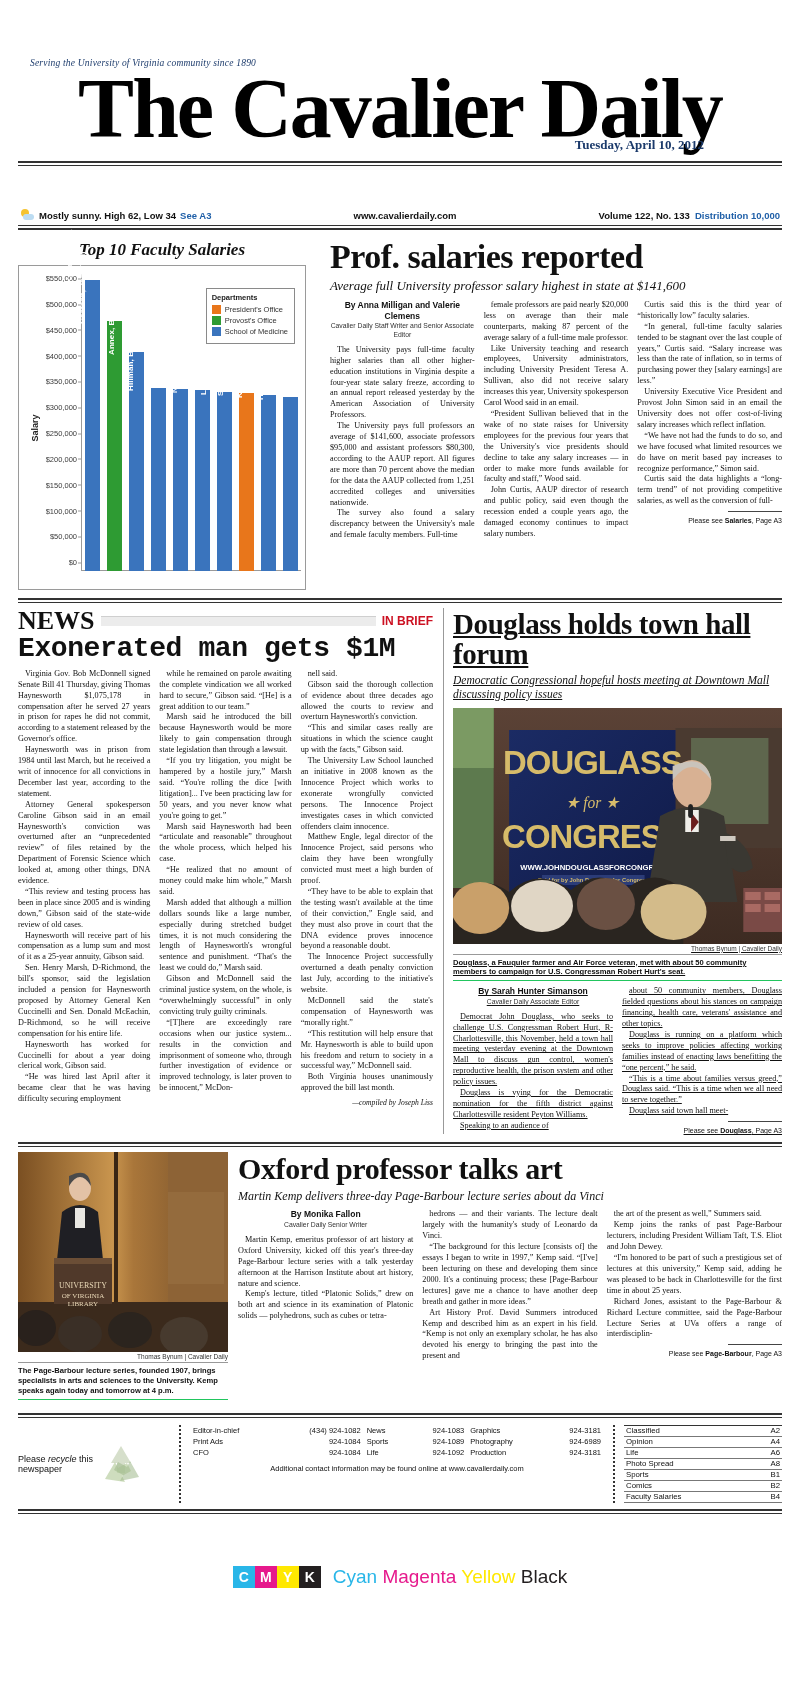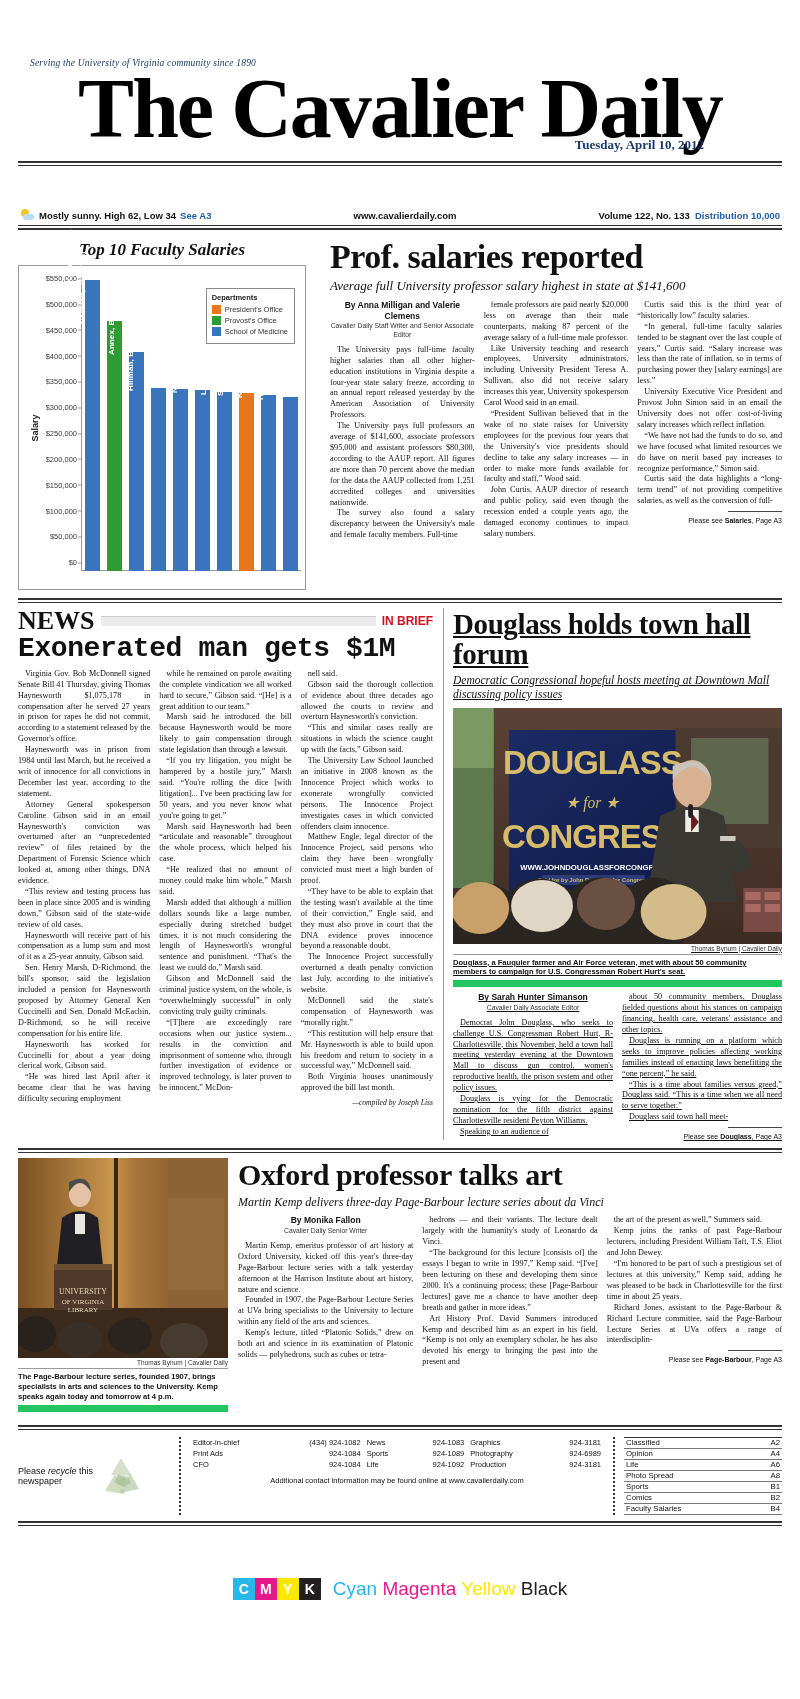--- a/index.html
+++ b/index.html
@@ -60,21 +60,21 @@
   .secthead .nm{font-family:"Liberation Serif",serif;font-weight:bold;font-size:26px;line-height:1;}
   .secthead .bar2{flex:1;height:9px;background:#ececec;border-top:1px solid #cfcfcf;}
   .inbrief{font-family:"Liberation Sans",sans-serif;font-weight:bold;font-size:12px;color:#cc1122;}
   .hl-sec{font-family:Liberation Mono, monospace;font-weight:bold;font-size:28px;line-height:1.02;margin:1px 0 5px 0;letter-spacing:-.4px;}
   .hl-sec2{font-family:"Liberation Serif",serif;font-weight:bold;font-size:29px;line-height:1.03;margin:2px 0 4px 0;letter-spacing:-.4px;}
   .deck2{font-family:"Liberation Serif",serif;font-style:italic;font-size:11.5px;line-height:1.2;margin:0 0 6px 0;}
   .compiled{font-family:"Liberation Serif",serif;font-style:italic;font-size:7.6px;text-align:right;margin-top:4px;}
 
   .photo{position:relative;width:100%;height:236px;overflow:hidden;background:#2a2b40;}
   .credit{font-family:"Liberation Sans",sans-serif;font-size:6.5px;text-align:right;color:#333;margin:1px 0 2px 0;}
-  .cutline{font-family:"Liberation Sans",sans-serif;font-weight:bold;font-size:7.6px;line-height:1.3;border-top:1px solid #999;border-bottom:7px solid #22c55e;padding:3px 0;margin-bottom:5px;}
+  .cutline{font-family:"Liberation Sans",sans-serif;font-weight:bold;font-size:7.6px;line-height:1.3;border-top:1px solid #999;border-bottom:1px solid #22c55e;padding:3px 0;margin-bottom:5px;}
 
   
   .low{display:flex;gap:10px;margin-top:5px;}
   .lowleft{width:210px;flex:0 0 210px;}
   .lowright{flex:1;}
   .photo2{width:100%;height:200px;overflow:hidden;position:relative;background:#3a2d22;}
 
   
   .footer{display:flex;align-items:stretch;margin-top:7px;gap:0;}
   .recycle{width:152px;flex:0 0 152px;display:flex;align-items:center;gap:5px;font-family:"Liberation Sans",sans-serif;font-size:9px;}
@@ -396,21 +396,20 @@
 
     <div class="lowright">
       <div class="hl-sec2" style="font-size:30px">Oxford professor talks art</div>
       <div class="deck2" style="font-size:12px">Martin Kemp delivers three-day Page-Barbour lecture series about da Vinci</div>
       <div class="cols3">
         <div>
           <div class="byline">By Monika Fallon</div>
           <div class="bytitle">Cavalier Daily Senior Writer</div>
           <div id="ox-c1">
               <p class="body">Martin Kemp, emeritus professor of art history at Oxford University, kicked off this year's three-day Page-Barbour lecture series with a talk yesterday afternoon at the Harrison Institute about art history, nature and science.</p>
-              <p class="body">Founded in 1907, the Page-Barbour Lecture Series at UVa bring specialists to the University to lecture within any field of the arts and sciences.</p>
               <p class="body">Kemp's lecture, titled “Platonic Solids,” drew on both art and science in its examination of Platonic solids — polyhedrons, such as cubes or tetra-</p>
             </div>
         </div>
         <div>
             <div id="ox-c2">
               <p class="body">hedrons — and their variants. The lecture dealt largely with the humanity's study of Leonardo da Vinci.</p>
               <p class="body">“The background for this lecture [consists of] the essays I began to write in 1997,” Kemp said. “[I've] been lecturing on these and developing them since 2000. It's a continuing process; these [Page-Barbour lectures] gave me a chance to have another deep breath and gather in more ideas.”</p>
               <p class="body">Art History Prof. David Summers introduced Kemp and described him as an expert in his field. “Kemp is not only an exemplary scholar, he has also devoted his energy to bringing the past into the present and</p>
             </div>
           </div>

